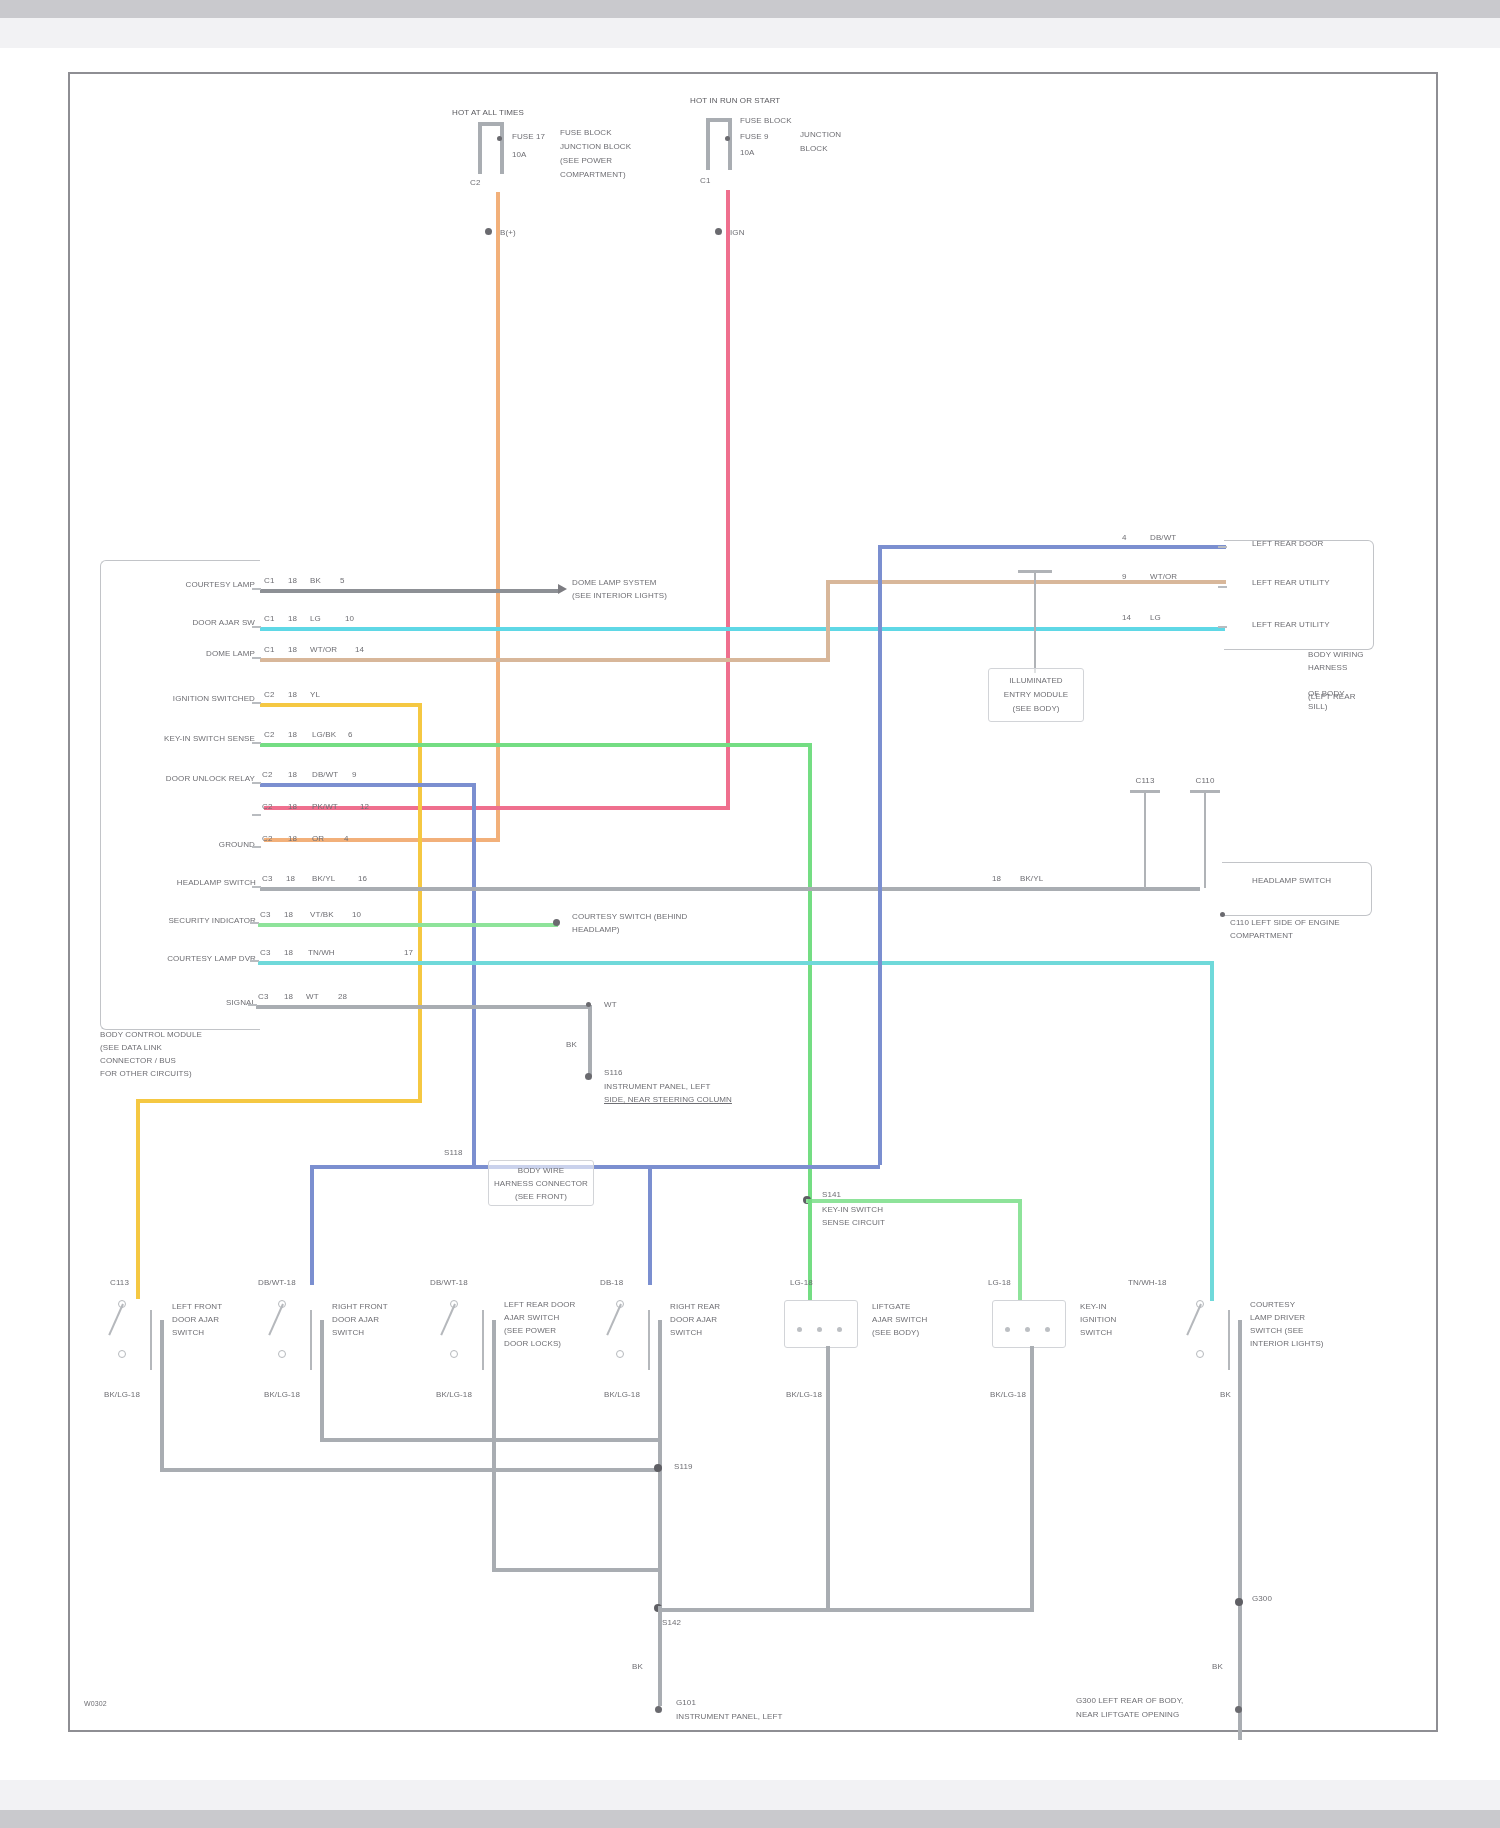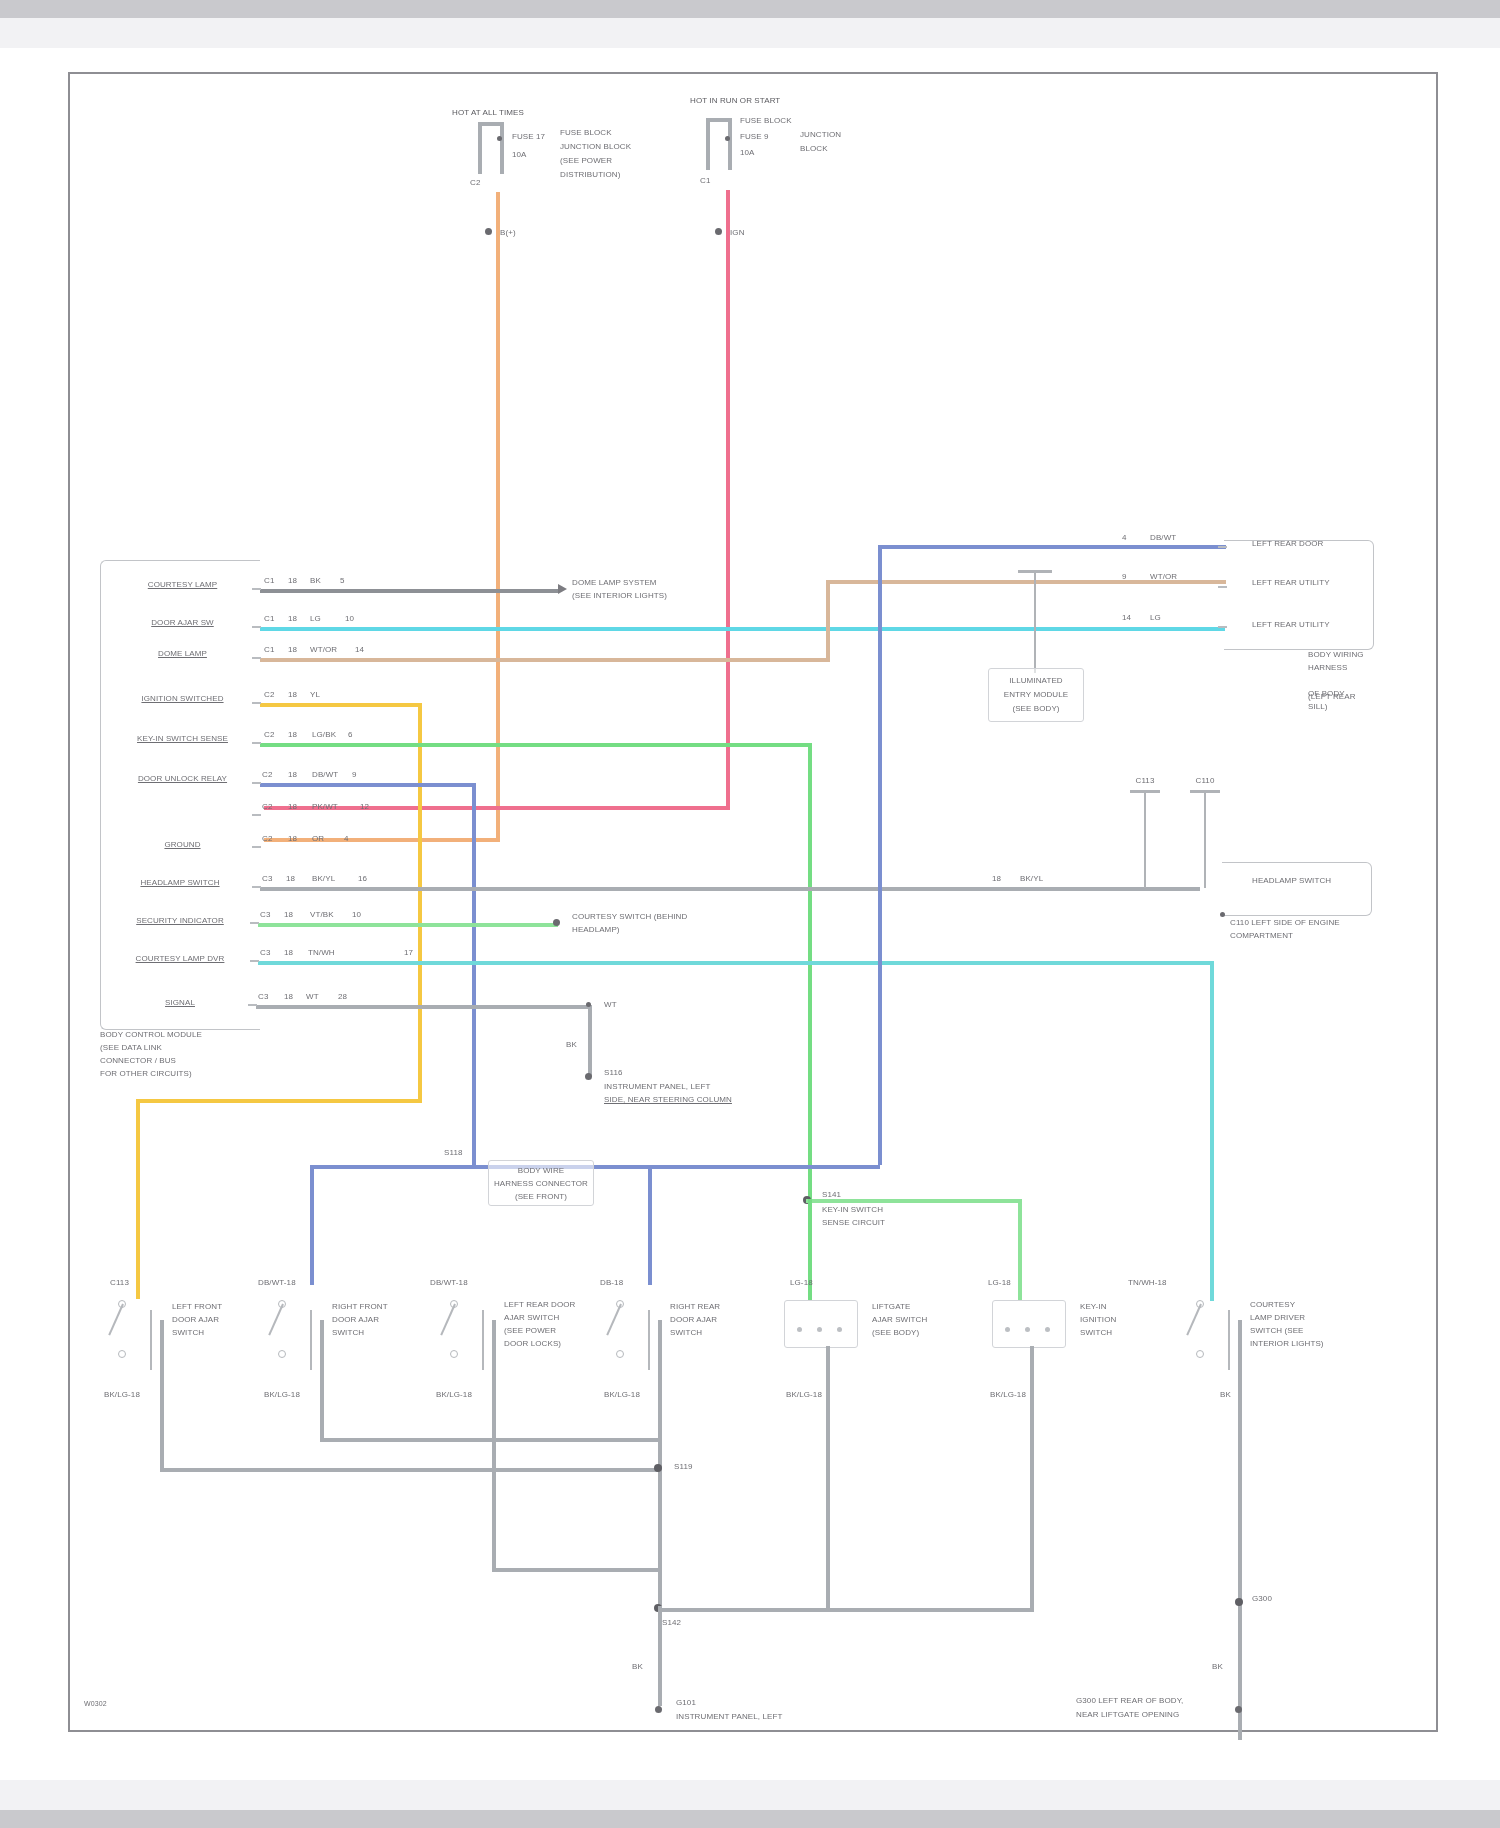--- a/index.html
+++ b/index.html
@@ -30,21 +30,21 @@
   .c-tan{background:#d8b79a;}
   .c-yel{background:#f5c842;}
   .c-grn{background:#74dd83;}
   .c-blu{background:#7b8fd0;}
   .c-lgn{background:#8ee39a;}
   .c-aqu{background:#6fd9da;}
 
   
   .t{position:absolute;color:#6e6e73;font-size:8px;line-height:1.22;letter-spacing:.1px;white-space:pre;}
   .t.b{color:#5a5a5f;}
-  .t.r{text-align:center;text-decoration:underline;}
+  .t.r{text-align:right;}
   .t.c{text-align:center;}
   .t.sm{font-size:7px;}
 
   
   .soft{filter:blur(0.55px);}
 
   
   .bracket{position:absolute;border:1.5px solid #c2c4c8;border-right:none;box-sizing:border-box;border-radius:6px 0 0 6px;}
   .bracket-r{position:absolute;border:1.5px solid #c2c4c8;border-left:none;box-sizing:border-box;border-radius:0 6px 6px 0;}
 
@@ -96,21 +96,21 @@
   <div class="t b" style="left:452px;top:108px;width:160px;">HOT AT ALL TIMES</div>
   <div class="w wv c-gry" style="left:478px;top:122px;height:52px;"></div>
   <div class="w wv c-gry" style="left:500px;top:122px;height:52px;"></div>
   <div class="w wh c-gry" style="left:478px;top:122px;width:24px;"></div>
   <div class="dot sm" style="left:497px;top:136px;"></div>
   <div class="t" style="left:512px;top:132px;">FUSE 17</div>
   <div class="t" style="left:512px;top:150px;">10A</div>
   <div class="t" style="left:560px;top:128px;width:120px;">FUSE BLOCK</div>
   <div class="t" style="left:560px;top:142px;width:130px;">JUNCTION BLOCK</div>
   <div class="t" style="left:560px;top:156px;width:130px;">(SEE POWER</div>
-  <div class="t" style="left:560px;top:170px;width:130px;">DISTRIBUTION)</div>
+  <div class="t" style="left:560px;top:170px;width:130px;">COMPARTMENT)</div>
   <div class="t" style="left:470px;top:178px;">C2</div>
   <div class="dot" style="left:485px;top:228px;"></div>
   <div class="t" style="left:500px;top:228px;">B(+)</div>
 
   <div class="w wv c-org" style="left:496px;top:192px;height:650px;"></div>
   <div class="w wh c-org" style="left:264px;top:838px;width:236px;"></div>
 
   <div class="t b" style="left:690px;top:96px;width:160px;">HOT IN RUN OR START</div>
   <div class="w wv c-gry" style="left:706px;top:118px;height:52px;"></div>
   <div class="w wv c-gry" style="left:728px;top:118px;height:52px;"></div>

